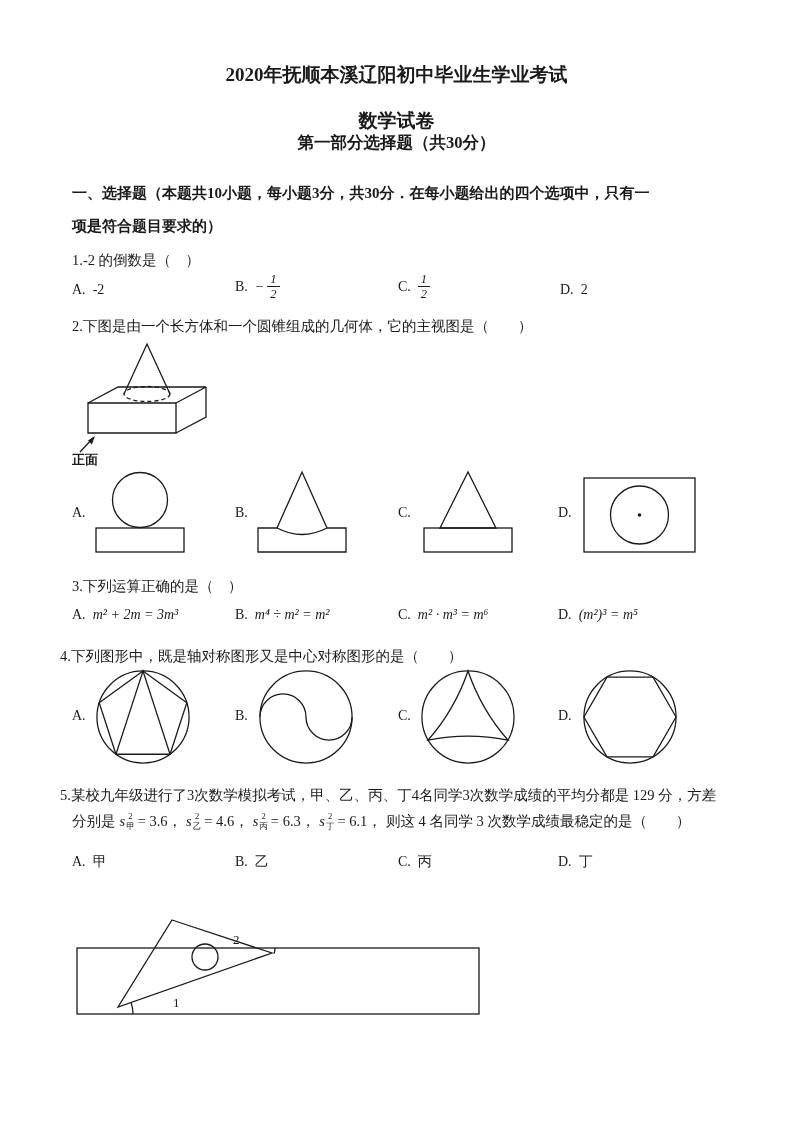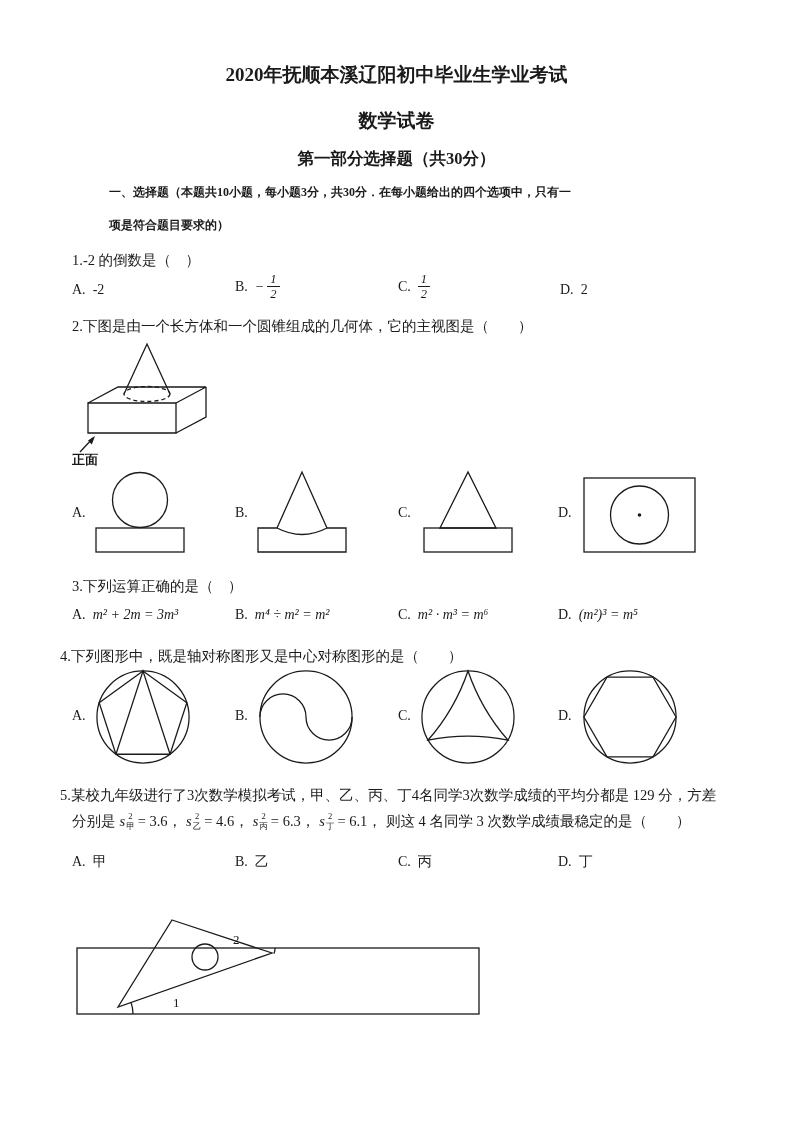--- a/index.html
+++ b/index.html
@@ -3,21 +3,21 @@
 <meta charset="utf-8">
 <style>
   html,body{margin:0;padding:0;background:#ffffff;}
   .page{position:relative;width:793px;height:1122px;background:#ffffff;
         font-family:"Liberation Serif","DejaVu Serif",serif;color:#1a1a1a;overflow:hidden;}
   .abs{position:absolute;white-space:nowrap;}
   .center{left:0;width:100%;text-align:center;}
   .bold{font-weight:bold;}
   .t-title{font-size:19px;}
   .t-section{font-size:16.5px;}
-  .t-instr{font-size:12px;margin-left:37px;}
+  .t-instr{font-size:15px;}
   .t-q{font-size:14.5px;}
   .opt{display:flex;align-items:center;gap:7px;font-size:14px;}
   .opt .tight{margin-right:-4px;}
   .formula{font-style:italic;}
   .frac{display:inline-block;text-align:center;line-height:1.15;font-size:12.5px;}
   .frac .fn{display:block;border-bottom:1px solid #1a1a1a;padding:0 3px;}
   .frac .fd{display:block;}
   .q5row{display:flex;align-items:center;gap:4px;font-size:14.5px;}
   .vargroup{display:inline-flex;align-items:center;gap:3px;}
   .svar{display:inline-flex;align-items:center;}
@@ -30,21 +30,21 @@
   svg text{fill:#1a1a1a;stroke:none;font-family:"Liberation Serif","DejaVu Serif",serif;}
   .footer{font-size:14.5px;color:#76a5bd;}
 </style>
 </head>
 <body>
 
 <div class="page">
 
   <div class="abs center bold t-title" style="top:62px;">2020年抚顺本溪辽阳初中毕业生学业考试</div>
   <div class="abs center bold t-title" style="top:108px;">数学试卷</div>
-  <div class="abs center bold t-section" style="top:148px;">第一部分选择题（共30分）</div>
+  <div class="abs center bold t-section" style="top:132px;">第一部分选择题（共30分）</div>
   <div class="abs bold t-instr" style="left:72px;top:184px;">一、选择题（本题共10小题，每小题3分，共30分．在每小题给出的四个选项中，只有一</div>
   <div class="abs bold t-instr" style="left:72px;top:217px;">项是符合题目要求的）</div>
 
   <div class="abs t-q" style="left:72px;top:251px;">1.-2 的倒数是（　）</div>
   <div class="abs opt" style="left:72px;top:282px;">
     <span>A.</span>
     <span>-2</span>
   </div>
   <div class="abs opt" style="left:235px;top:272px;">
     <span>B.</span>

